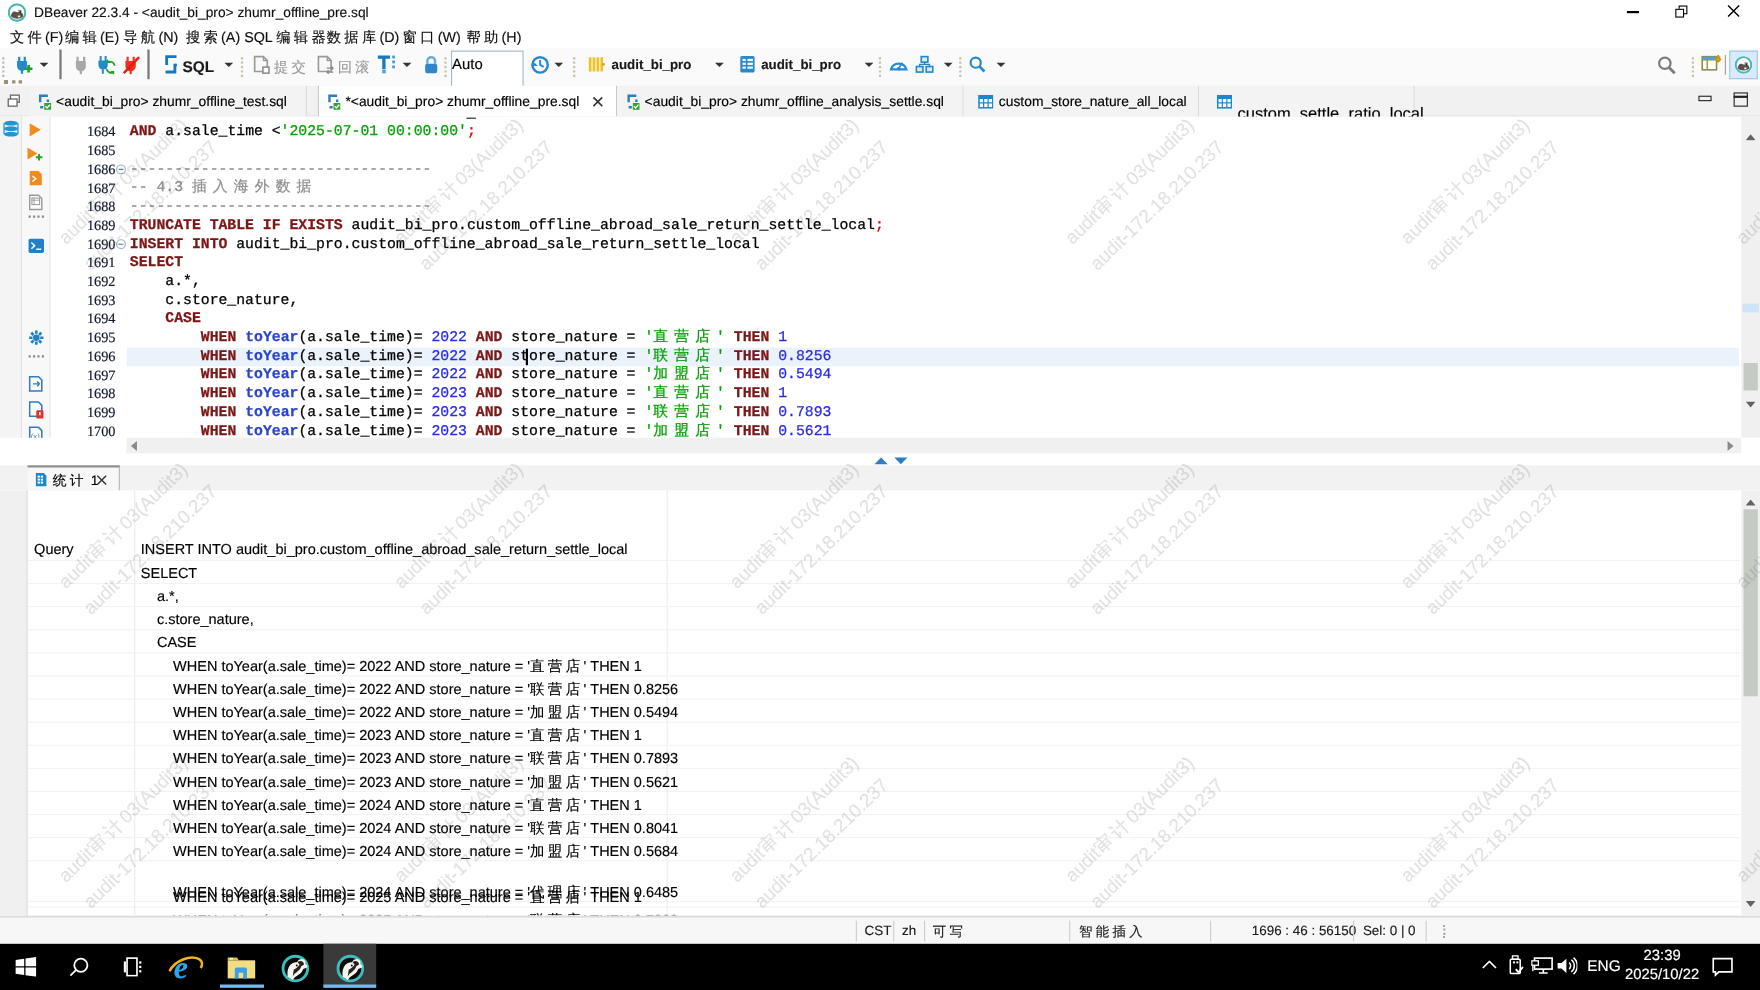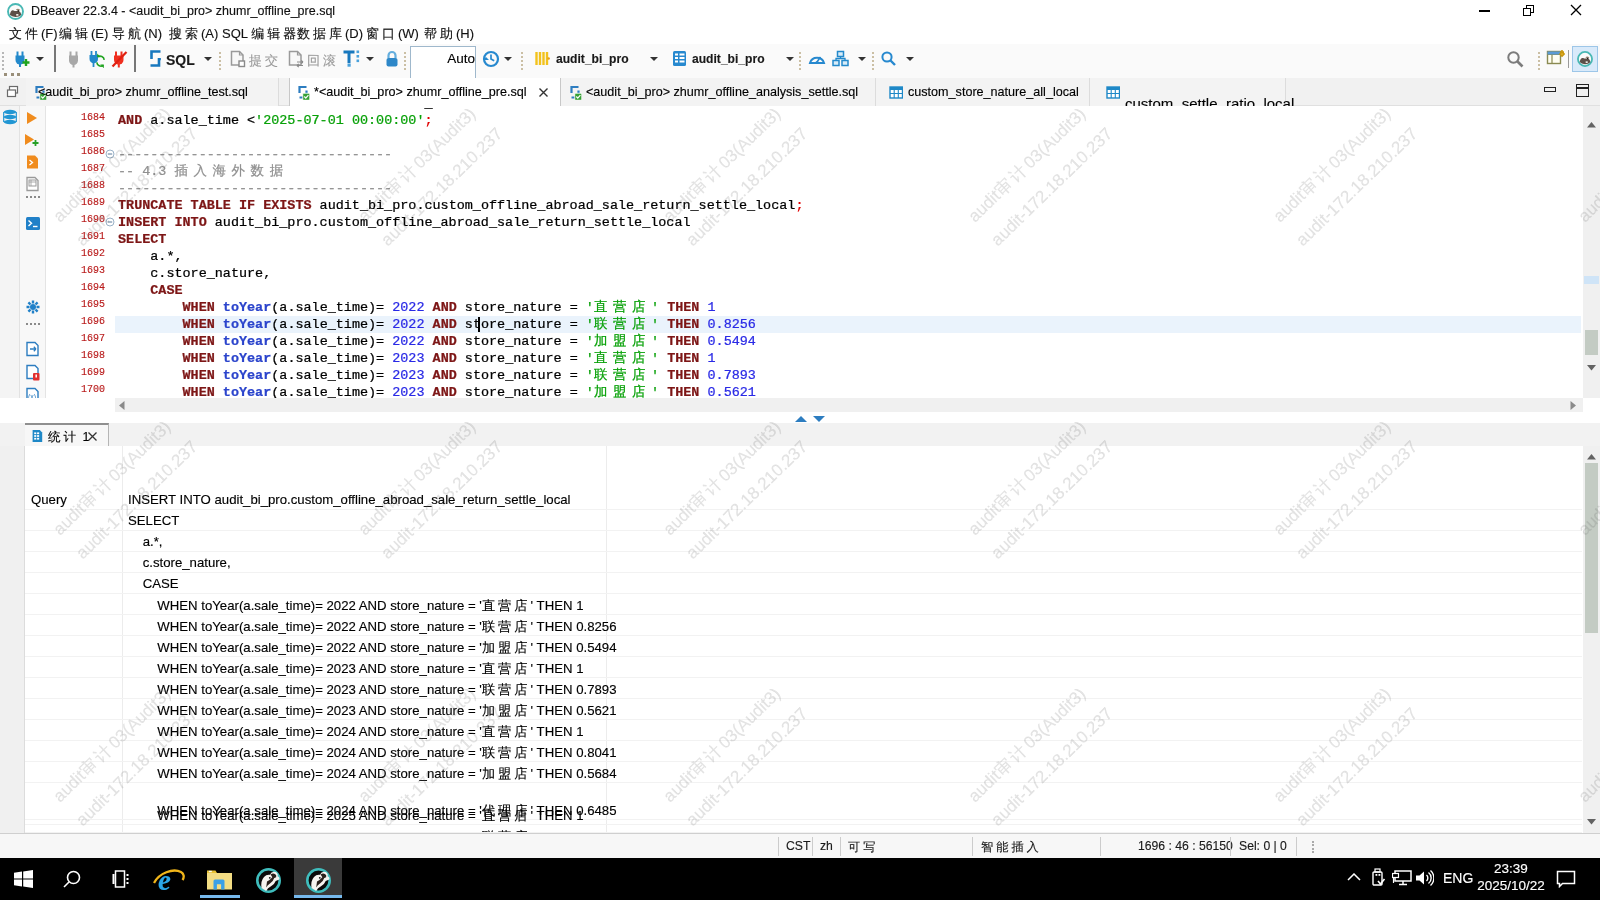--- a/index.html
+++ b/index.html
@@ -5,33 +5,33 @@
 .abs{position:absolute}
 
 #titlebar{position:absolute;left:0;top:0;width:1600px;height:22px;background:#fff}
 #titletext{position:absolute;left:31px;top:4px;font-size:12.5px;color:#101010}
 #menubar{position:absolute;left:0;top:22px;width:1600px;height:22px;background:#fff;font-size:13px;color:#111}
 .mi{position:absolute;top:3px}
 #toolbar{position:absolute;left:0;top:44px;width:1600px;height:34px;background:#fafafa}
 .tsep{position:absolute;top:1px;width:1.5px;height:27px;background:#777}
 .tbtxt{font-size:13px;color:#1a1a1a}
 .gray{color:#9a9a9a}
-.combo{position:absolute;left:410px;top:2px;width:66px;height:37px;border:1px solid #9fb8cc;background:#fff;text-align:right;font-size:13.5px;padding-top:4px}
+.combo{position:absolute;left:410px;top:2px;width:66px;height:37px;border:1px solid #9fb8cc;background:#fff;text-align:left;font-size:13.5px;padding-top:4px}
 .darr{display:inline-block;width:0;height:0;border-left:4px solid transparent;border-right:4px solid transparent;border-top:4px solid #333;vertical-align:middle}
 
 #tabbar{position:absolute;left:0;top:78px;width:1600px;height:28px;background:#f1f1f1;border-bottom:1px solid #e0e0e0}
 .etab{position:absolute;top:0;height:28px;font-size:12.6px;color:#111;white-space:nowrap}
 .etabi{background:#f3f3f3;border-right:1px solid #dcdcdc}
 .etaba{background:#fff;border-left:1px solid #c8c8c8;border-right:1px solid #c8c8c8}
 
 #editor{position:absolute;left:0;top:106px;width:1600px;height:292px;background:#fff;overflow:hidden}
 #lstrip{position:absolute;left:0;top:0;width:20px;height:292px;background:#f4f4f4;border-right:1px solid #e2e2e2}
 #ebar{position:absolute;left:20px;top:0;width:26px;height:292px;background:#f8f8f8;border-right:1px solid #e4e4e4}
 #gutter{position:absolute;left:47px;top:0;width:68px;height:292px;background:#fff}
-.ln{position:absolute;right:10px;font-size:10px;font-family:Liberation Mono, monospace;color:#b91c1c}
+.ln{position:absolute;right:10px;font-size:13px;font-family:Liberation Serif, serif;color:#0f172a}
 #code{position:absolute;left:118px;top:0;-webkit-text-stroke:0.24px;font-family:"Liberation Mono",monospace;font-size:13.45px;line-height:17px;white-space:pre;color:#000}
 .cl{position:absolute;left:0;height:17px;white-space:pre}
 .k{color:#7d1616;font-weight:bold}
 .fn{color:#2b44cc;font-weight:bold}
 .n{color:#2a2ae6}
 .s{color:#08a108}
 .c{color:#909090}
 .d{color:#e00000}
 #hline{position:absolute;left:115px;top:210px;width:1466px;height:17px;background:#eaf3fc}
 .cjm{letter-spacing:5.6px}
@@ -244,21 +244,21 @@
       <rect x="1.5" y="5" width="8" height="6.5" fill="#fff" stroke="#6a6a6a" stroke-width="1.2"></rect>
     </svg>
 <div class="etab etabi" style="left:26px;width:253px"></div>
 <div class="etab etaba" style="left:289px;width:272px"></div>
 <div class="etab etabi" style="left:561px;width:315px"></div>
 <div class="etab etabi" style="left:876px;width:214px"></div>
 <div class="etab etabi" style="left:1090px;width:196px"></div>
 <svg class="abs" style="left:33px;top:7px" width="14" height="15">
       <use href="#sqlf"></use>
     </svg>
-<span class="abs" style="left:38px;top:7px;font-size:12.6px">&lt;audit_bi_pro&gt; zhumr_offline_test.sql</span>
+<span class="abs" style="left:51px;top:7px;font-size:12.6px">&lt;audit_bi_pro&gt; zhumr_offline_test.sql</span>
 <svg class="abs" style="left:296px;top:7px" width="14" height="15">
       <use href="#sqlf"></use>
     </svg>
 <span class="abs" style="left:314px;top:7px;font-size:12.6px">*&lt;audit_bi_pro&gt; zhumr_offline_pre.sql</span>
 <svg class="abs" style="left:538px;top:9px" width="11" height="11">
       <path d="M1.5 1.5 L9.5 9.5 M9.5 1.5 L1.5 9.5" stroke="#333" stroke-width="1.4"></path>
     </svg>
 <svg class="abs" style="left:568px;top:7px" width="14" height="15">
       <use href="#sqlf"></use>
     </svg>

